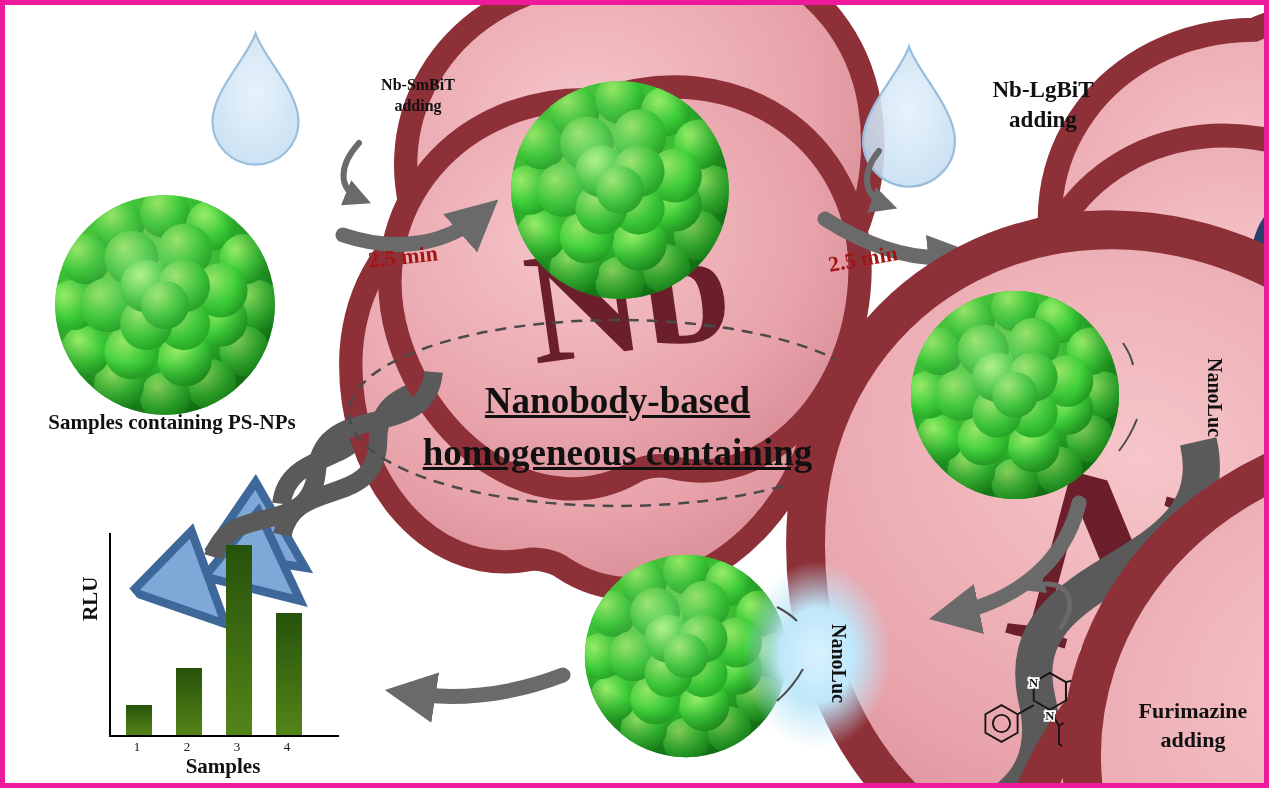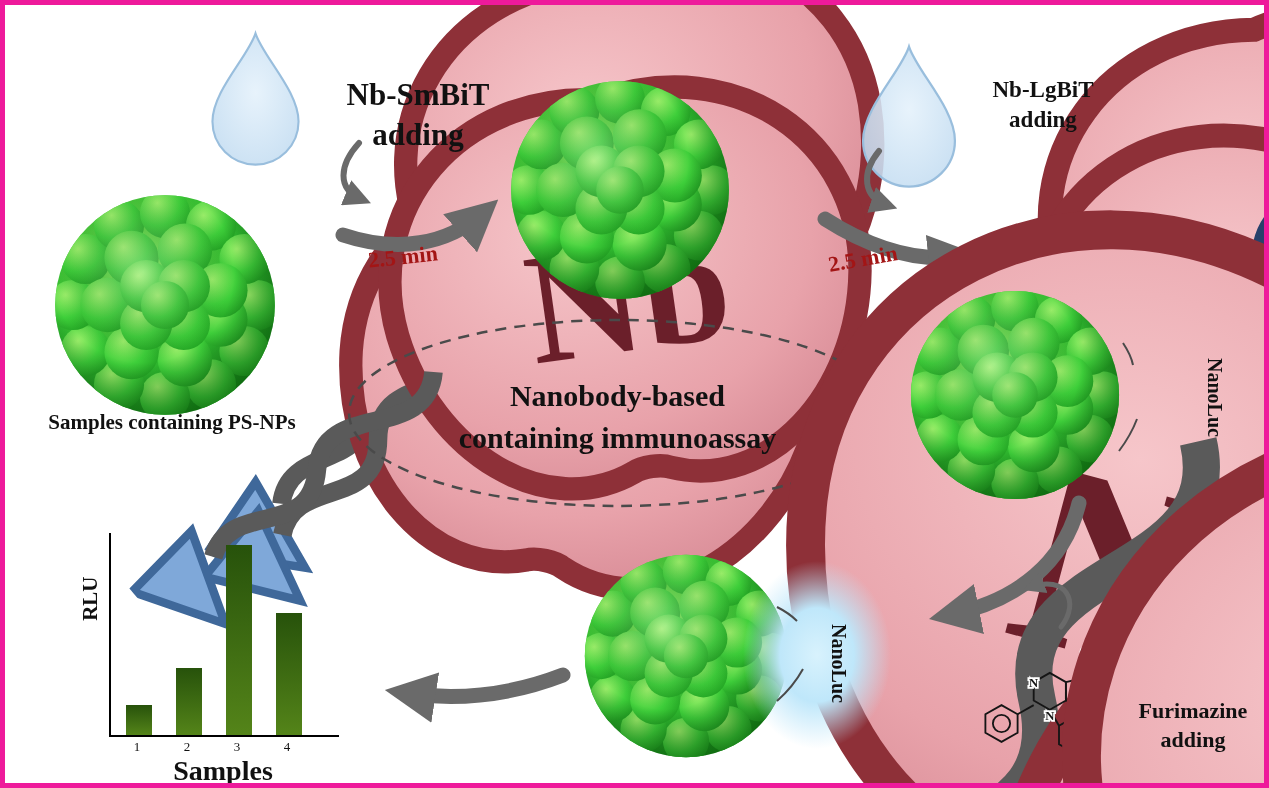--- a/index.html
+++ b/index.html
@@ -197,37 +197,37 @@
     <path d="M772 602 Q784 608 792 616" stroke="#4a4a4a" stroke-width="2" fill="none"></path>
     <path d="M798 664 Q788 682 772 696" stroke="#4a4a4a" stroke-width="2" fill="none"></path>
     <use href="#nbBlob" transform="translate(735,556) rotate(25 30 25)"></use>
     <use href="#lgbit" transform="translate(786,612) rotate(4 11 26) scale(1.15)"></use>
     <use href="#nbBlob" transform="translate(742,692) rotate(-30 30 25)"></use>
   </g>
 
   <path d="M558 670 C506 690 452 696 400 688" stroke="#6a6a6a" stroke-width="15" fill="none" stroke-linecap="round" marker-end="url(#ah)"></path>
 </svg>
 
-<div class="lbl" style="left:333px;top:70px;width:160px;font-size:31px;">
+<div class="lbl" style="left:333px;top:70px;width:160px;font-size:16px;">
   <div>Nb-SmBiT</div>
   <div>adding</div>
 </div>
 <div class="lbl time" style="left:338px;top:238px;width:120px;transform:rotate(-6deg);">2.5 min</div>
 
 <div class="lbl" style="left:958px;top:70px;width:160px;font-size:23px;font-family:Liberation Serif, serif;">
   <div>Nb-LgBiT</div>
   <div>adding</div>
 </div>
 <div class="lbl time" style="left:798px;top:240px;width:120px;transform:rotate(-10deg);">2.5 min</div>
 
 <div class="lbl" style="left:8px;top:404px;width:318px;font-size:21px;">Samples containing PS-NPs</div>
 
-<div class="lbl" style="left:360px;top:370px;width:505px;font-size:30px;line-height:1.4;">
+<div class="lbl" style="left:360px;top:370px;width:505px;font-size:37px;line-height:1.4;text-decoration:underline;">
   <div>Nanobody-based</div>
-  <div>containing immunoassay</div>
+  <div>homogeneous containing</div>
 </div>
 
 <div class="vert" style="left:1198px;top:332px;height:120px;">NanoLuc</div>
 <div class="vert" style="left:822px;top:598px;height:120px;">NanoLuc</div>
 
 <div class="lbl" style="left:1112px;top:692px;width:152px;font-size:22px;font-family:Liberation Serif, serif;">
   <div>Furimazine</div>
   <div>adding</div>
 </div>
 
@@ -237,15 +237,15 @@
       <div class="bar" style="left: 65px; height: 67px;"></div>
       <div class="bar" style="left: 115px; height: 190px;"></div>
       <div class="bar" style="left: 165px; height: 122px;"></div>
     </div>
 <div class="ticks">
       <div class="tick" style="left: 15px;">1</div>
       <div class="tick" style="left: 65px;">2</div>
       <div class="tick" style="left: 115px;">3</div>
       <div class="tick" style="left: 165px;">4</div>
     </div>
-<div class="lbl" style="left:148px;top:748px;width:140px;font-size:28px;">Samples</div>
+<div class="lbl" style="left:148px;top:748px;width:140px;font-size:21px;">Samples</div>
 
 </div>
 
 </body></html>

